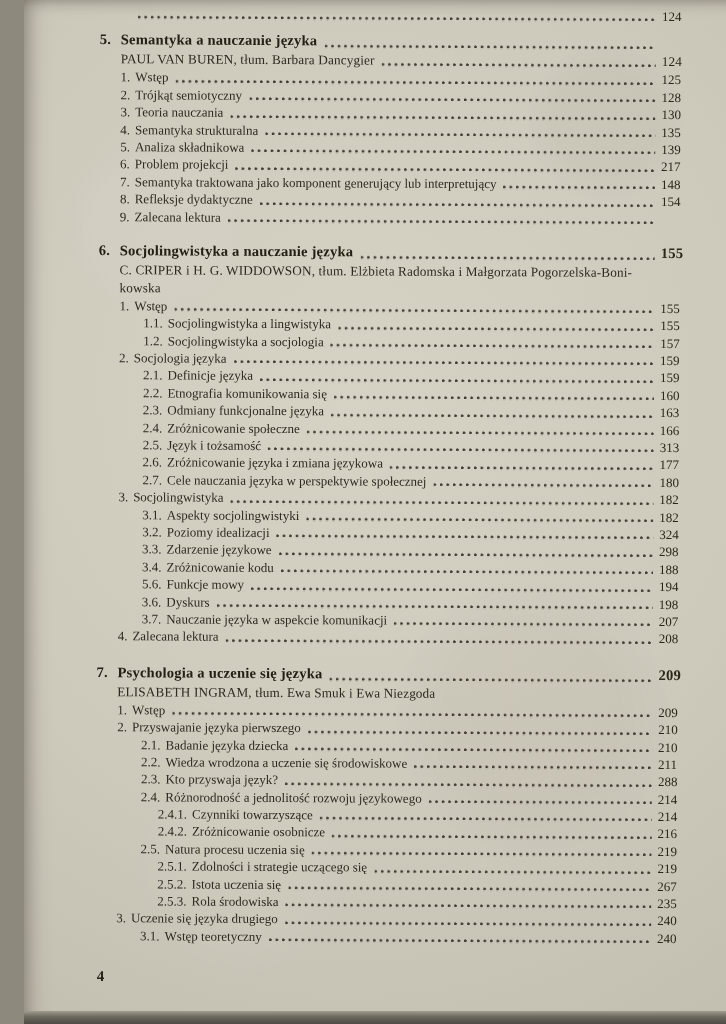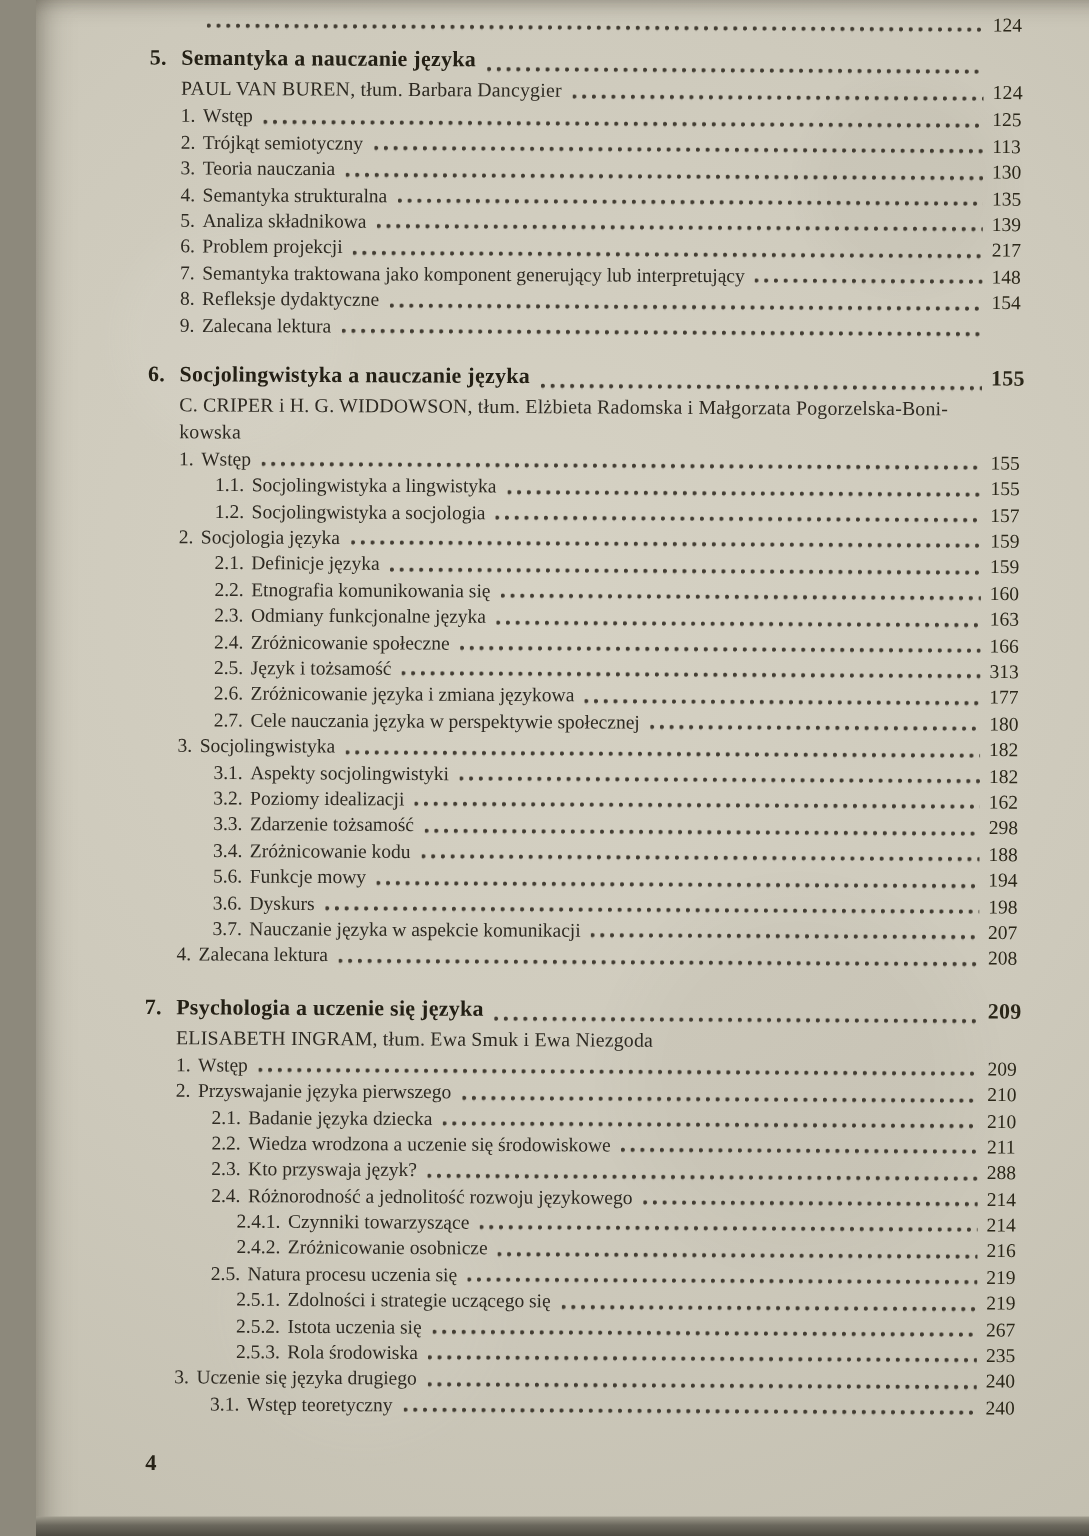--- a/index.html
+++ b/index.html
@@ -73,21 +73,21 @@
         <div class="row item lv1">
           <span class="num">1.</span>
           <span class="label">Wstęp</span>
           <span class="dots"></span>
           <span class="pg">125</span>
         </div>
         <div class="row item lv1">
           <span class="num">2.</span>
           <span class="label">Trójkąt semiotyczny</span>
           <span class="dots"></span>
-          <span class="pg">113</span>
+          <span class="pg">128</span>
         </div>
         <div class="row item lv1">
           <span class="num">3.</span>
           <span class="label">Teoria nauczania</span>
           <span class="dots"></span>
           <span class="pg">130</span>
         </div>
         <div class="row item lv1">
           <span class="num">4.</span>
           <span class="label">Semantyka strukturalna</span>
@@ -211,25 +211,25 @@
         <div class="row item lv2">
           <span class="num">3.1.</span>
           <span class="label">Aspekty socjolingwistyki</span>
           <span class="dots"></span>
           <span class="pg">182</span>
         </div>
         <div class="row item lv2">
           <span class="num">3.2.</span>
           <span class="label">Poziomy idealizacji</span>
           <span class="dots"></span>
-          <span class="pg">162</span>
+          <span class="pg">324</span>
         </div>
         <div class="row item lv2">
           <span class="num">3.3.</span>
-          <span class="label">Zdarzenie tożsamość</span>
+          <span class="label">Zdarzenie językowe</span>
           <span class="dots"></span>
           <span class="pg">298</span>
         </div>
         <div class="row item lv2">
           <span class="num">3.4.</span>
           <span class="label">Zróżnicowanie kodu</span>
           <span class="dots"></span>
           <span class="pg">188</span>
         </div>
         <div class="row item lv2">

